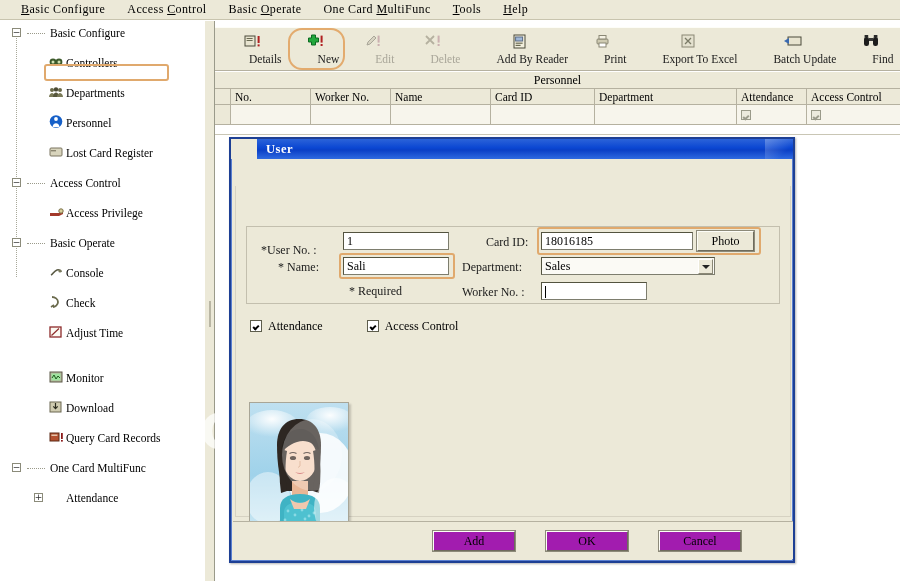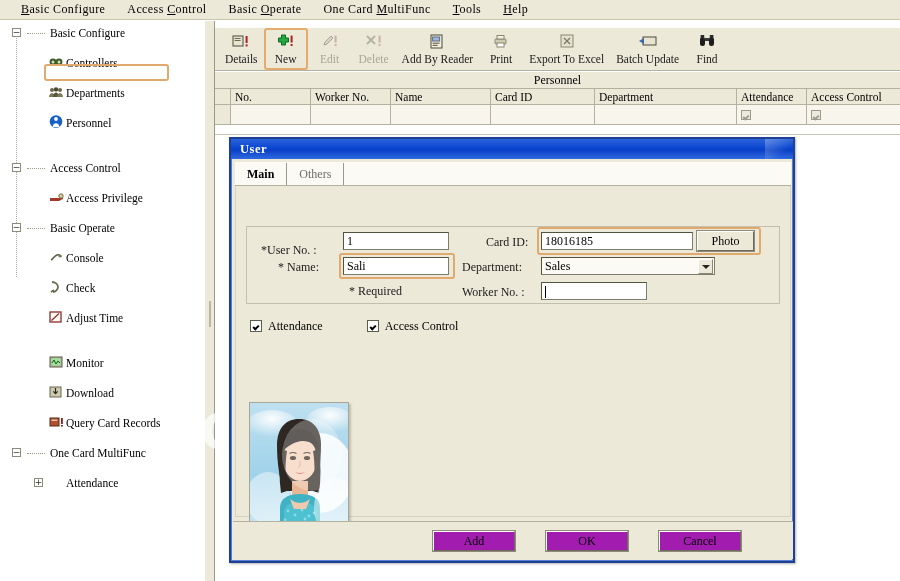--- a/index.html
+++ b/index.html
@@ -126,24 +126,24 @@
     font-size: 11.5px; color: #1a1a1a;
     white-space: nowrap;
     cursor: default;
   }
   .tbtn.disabled { color: #a9a699; }
   .tbtn .ticon {
     height: 20px; width: 22px;
     display: flex; align-items: center; justify-content: center;
     margin-bottom: 2px;
   }
-  .tbtn .tlab { line-height: 12px; }
+  .tbtn .tlab { line-height: 12px; margin-left: 24px; }
   .tbtn.sel {
     border: 2px solid #e3ab6e;
-    border-radius: 3px;
+    border-radius: 14px;
     padding: 1px 4px 0 4px;
   }
 
   
   .gridtitle {
     position: absolute; left: 0; top: 51px;
     width: 685px; height: 17px;
     background: #ece9d8;
     border-bottom: 1px solid #b5b1a0;
     display: flex; align-items: center; justify-content: center;
@@ -206,20 +206,21 @@
     box-shadow: 1px 1px 2px rgba(0,0,0,.3);
   }
   .dlg-title {
     height: 20px;
     background: linear-gradient(to bottom, #2b63d9 0%, #0a46d2 45%, #0a3fc6 55%, #2f6ae0 100%);
     display: flex; align-items: center;
     padding-left: 9px;
     color: #fff; font-size: 12.5px; font-weight: bold;
     position: relative;
     letter-spacing: .5px;
+    margin-left: 26px;
   }
   .dlg-title .corner {
     position: absolute; right: 0; top: 0;
     width: 28px; height: 20px;
     background: linear-gradient(135deg, rgba(255,255,255,.28) 0%, rgba(255,255,255,0) 70%);
   }
   .dlg-body {
     position: absolute; left: 0; top: 20px;
     width: 562px; height: 402px;
     background: #ece9d8;
@@ -443,20 +444,29 @@
           <svg width="14" height="13" viewBox="0 0 14 13">
               <circle cx="7" cy="6.5" r="6.3" fill="#1660c8"></circle>
               <circle cx="7" cy="4" r="1.9" fill="#fff"></circle>
               <path d="M3.6 12c0-2.4 1.6-3.8 3.4-3.8S10.4 9.6 10.4 12z" fill="#fff"></path>
             </svg>
         </span>
         <span class="tlabel" style="left:66px">Personnel</span>
       </div>
       <div class="hl-box" style="left:44px; top:43px; width:125px; height:17px;"></div>
 
+      <div class="trow" style="top:60px">
+        <span class="tico" style="left:49px;top:1px">
+          <svg width="14" height="11" viewBox="0 0 14 11">
+              <rect x="1" y="2" width="12" height="8" rx="1" fill="#d8d4bc" stroke="#7a7560"></rect>
+              <rect x="2" y="4" width="5" height="1.4" fill="#8a8570"></rect>
+            </svg>
+        </span>
+        <span class="tlabel" style="left:66px">Lost Card Register</span>
+      </div>
 
       <div class="trow" style="top:75px">
         <span class="expander" style="top:3px">−</span>
         <span class="dash" style="top:8px"></span>
         <span class="tlabel" style="left:50px">Access Control</span>
       </div>
 
       <div class="trow" style="top:90px">
         <span class="tico" style="left:49px;top:2px">
           <svg width="16" height="10" viewBox="0 0 16 10">
@@ -686,25 +696,20 @@
   <div class="watermark">OG</div>
 
   <div class="dialog">
     <div class="dlg-title">
       <span>User</span>
       <span class="corner"></span>
     </div>
 
     <div class="dlg-body">
 
-      <div class="tabstrip">
-        <div class="tab active">Main</div>
-        <div class="tab inactive">Others</div>
-        <div class="tab-rest"></div>
-      </div>
       <div class="dlg-inner-line"></div>
 
       <div class="groupbox">
 
         <span class="frm-label" style="left:14px; top:16px;">*User No. :</span>
         <div class="txt" style="left:96px; top:5px; width:106px; height:18px;">1</div>
 
         <span class="frm-label" style="left:31px; top:33px;">* Name:</span>
         <div class="txt" style="left:96px; top:30px; width:106px; height:18px;">Sali</div>
         <div class="hl-box" style="left:92px; top:26px; width:116px; height:26px;"></div>

